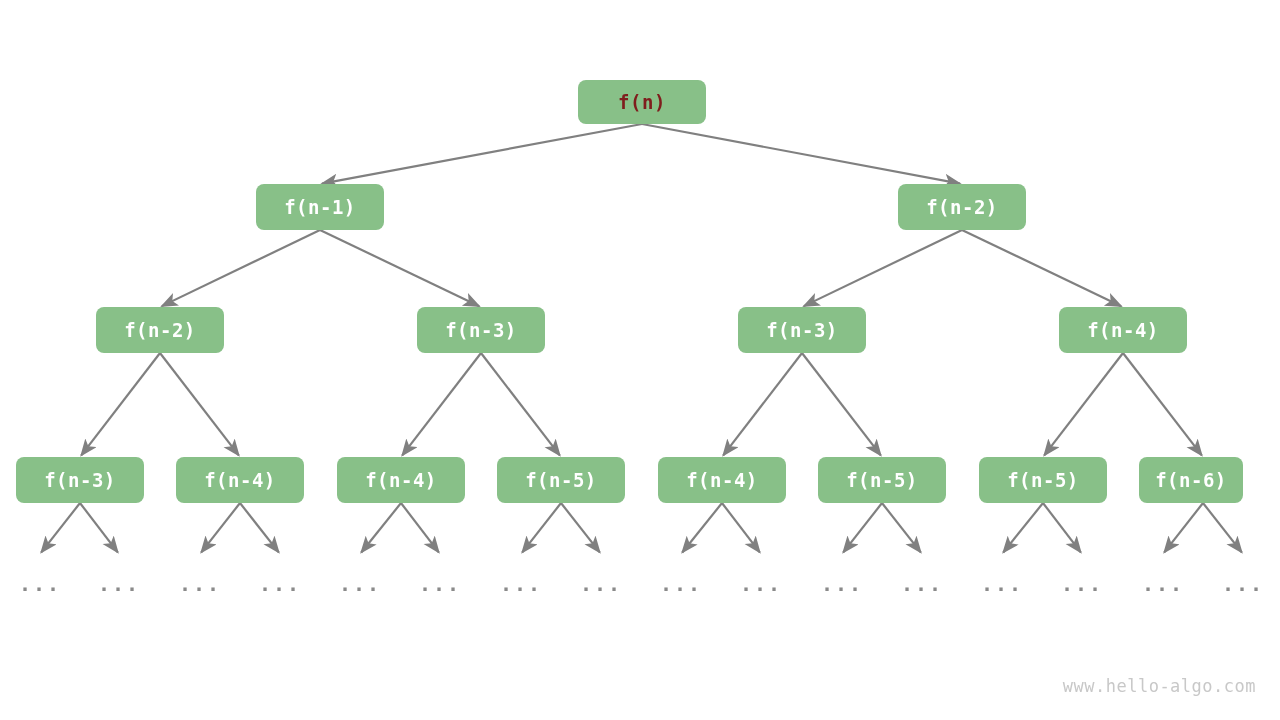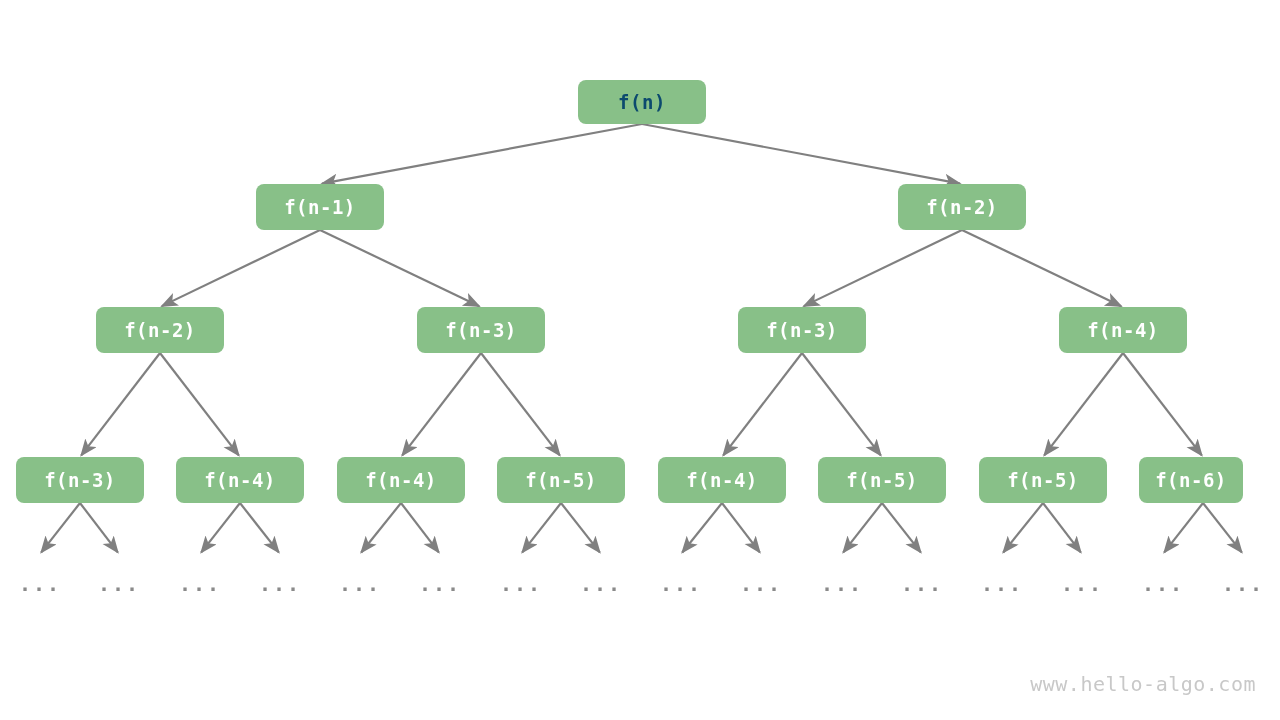--- a/index.html
+++ b/index.html
@@ -55,21 +55,21 @@
     white-space: nowrap;
     user-select: none;
     transform: translate(-50%, -50%);
   }
   .watermark {
     position: absolute;
     right: 24px;
     bottom: 24px;
     color: #c8c8c8;
     font-family: "DejaVu Sans Mono", "Liberation Mono", monospace;
-    font-size: 20px;
+    font-size: 17px;
     letter-spacing: 0.5px;
     user-select: none;
   }
 </style>
 </head>
 <body>
 
 <div id="diagram-root">
 
   <svg class="edges-layer" viewBox="0 0 1280 720" xmlns="http://www.w3.org/2000/svg">
@@ -106,21 +106,21 @@
         <line x1="882" y1="503" x2="843.2342798703622" y2="552.4262931652881" stroke="#808080" stroke-width="2.2" marker-end="url(#arrowhead)"></line>
         <line x1="882" y1="503" x2="920.7657201296378" y2="552.4262931652881" stroke="#808080" stroke-width="2.2" marker-end="url(#arrowhead)"></line>
         <line x1="1043" y1="503" x2="1003.2531138236493" y2="552.4412486583874" stroke="#808080" stroke-width="2.2" marker-end="url(#arrowhead)"></line>
         <line x1="1043" y1="503" x2="1080.7850997848584" y2="552.4112843340456" stroke="#808080" stroke-width="2.2" marker-end="url(#arrowhead)"></line>
         <line x1="1203" y1="503" x2="1164.2342798703621" y2="552.4262931652881" stroke="#808080" stroke-width="2.2" marker-end="url(#arrowhead)"></line>
         <line x1="1203" y1="503" x2="1241.7657201296379" y2="552.4262931652881" stroke="#808080" stroke-width="2.2" marker-end="url(#arrowhead)"></line>
       </g>
   </svg>
 
   <div id="nodes-layer">
-      <div class="node-box" style="left: 578px; top: 80px; width: 128px; height: 44px; background: rgb(136, 192, 136); color: #0c4a6e;">f(n)</div>
+      <div class="node-box" style="left: 578px; top: 80px; width: 128px; height: 44px; background: rgb(136, 192, 136); color: #7f1d1d;">f(n)</div>
       <div class="node-box" style="left: 256px; top: 184px; width: 128px; height: 46px; background: rgb(136, 192, 136); color: rgb(255, 255, 255);">f(n-1)</div>
       <div class="node-box" style="left: 898px; top: 184px; width: 128px; height: 46px; background: rgb(136, 192, 136); color: rgb(255, 255, 255);">f(n-2)</div>
       <div class="node-box" style="left: 96px; top: 307px; width: 128px; height: 46px; background: rgb(136, 192, 136); color: rgb(255, 255, 255);">f(n-2)</div>
       <div class="node-box" style="left: 417px; top: 307px; width: 128px; height: 46px; background: rgb(136, 192, 136); color: rgb(255, 255, 255);">f(n-3)</div>
       <div class="node-box" style="left: 738px; top: 307px; width: 128px; height: 46px; background: rgb(136, 192, 136); color: rgb(255, 255, 255);">f(n-3)</div>
       <div class="node-box" style="left: 1059px; top: 307px; width: 128px; height: 46px; background: rgb(136, 192, 136); color: rgb(255, 255, 255);">f(n-4)</div>
       <div class="node-box" style="left: 16px; top: 457px; width: 128px; height: 46px; background: rgb(136, 192, 136); color: rgb(255, 255, 255);">f(n-3)</div>
       <div class="node-box" style="left: 176px; top: 457px; width: 128px; height: 46px; background: rgb(136, 192, 136); color: rgb(255, 255, 255);">f(n-4)</div>
       <div class="node-box" style="left: 337px; top: 457px; width: 128px; height: 46px; background: rgb(136, 192, 136); color: rgb(255, 255, 255);">f(n-4)</div>
       <div class="node-box" style="left: 497px; top: 457px; width: 128px; height: 46px; background: rgb(136, 192, 136); color: rgb(255, 255, 255);">f(n-5)</div>

